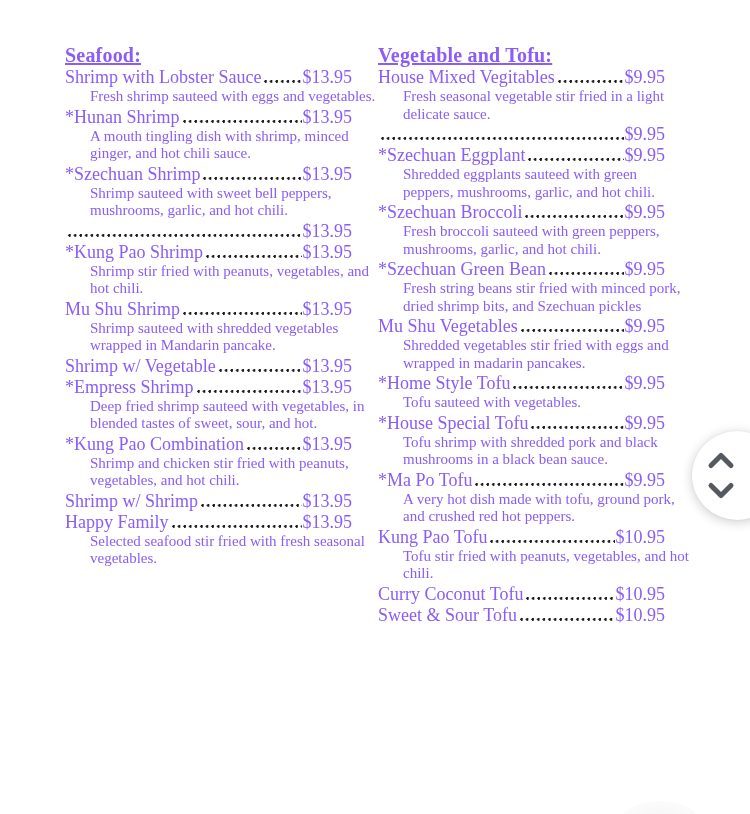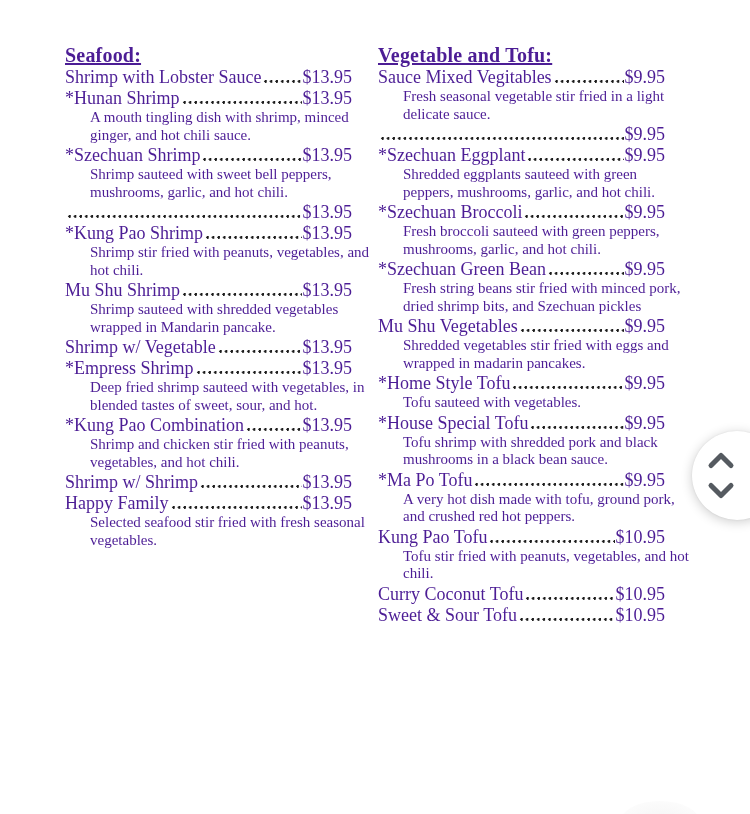--- a/index.html
+++ b/index.html
@@ -4,21 +4,21 @@
 <style>
   * { margin: 0; padding: 0; box-sizing: border-box; }
   html, body { background: #ffffff; }
   .page {
     position: relative;
     width: 750px;
     height: 814px;
     background: #ffffff;
     overflow: hidden;
     font-family: "Liberation Serif", "DejaVu Serif", serif;
-    color: #4c1d95;
+    color: #8b5cf6;
   }
   .col {
     position: absolute;
     top: 44px;
     width: 292px;
   }
   .col-left  { left: 65px; }
   .col-right { left: 378px; }
   .section-title {
     font-size: 20px;
@@ -89,20 +89,21 @@
 
   <section class="col col-left">
     <h2 class="section-title">Seafood:</h2>
     <div class="items">
         <div>
           <div class="item-row">
             <span class="item-name">Shrimp with Lobster Sauce</span>
             <span class="leader"></span>
             <span class="item-price">$13.95</span>
           </div>
+          <div class="item-desc">Fresh shrimp sauteed with eggs and vegetables.</div>
         </div>
         <div>
           <div class="item-row">
             <span class="item-name">*Hunan Shrimp</span>
             <span class="leader"></span>
             <span class="item-price">$13.95</span>
           </div>
           <div class="item-desc">A mouth tingling dish with shrimp, minced ginger, and hot chili sauce.</div>
         </div>
         <div>
@@ -174,21 +175,21 @@
           <div class="item-desc">Selected seafood stir fried with fresh seasonal vegetables.</div>
         </div>
       </div>
   </section>
 
   <section class="col col-right">
     <h2 class="section-title">Vegetable and Tofu:</h2>
     <div class="items">
         <div>
           <div class="item-row">
-            <span class="item-name">Sauce Mixed Vegitables</span>
+            <span class="item-name">House Mixed Vegitables</span>
             <span class="leader"></span>
             <span class="item-price">$9.95</span>
           </div>
           <div class="item-desc">Fresh seasonal vegetable stir fried in a light delicate sauce.</div>
         </div>
         <div>
           <div class="item-row">
             <span class="leader"></span>
             <span class="item-price">$9.95</span>
           </div>

